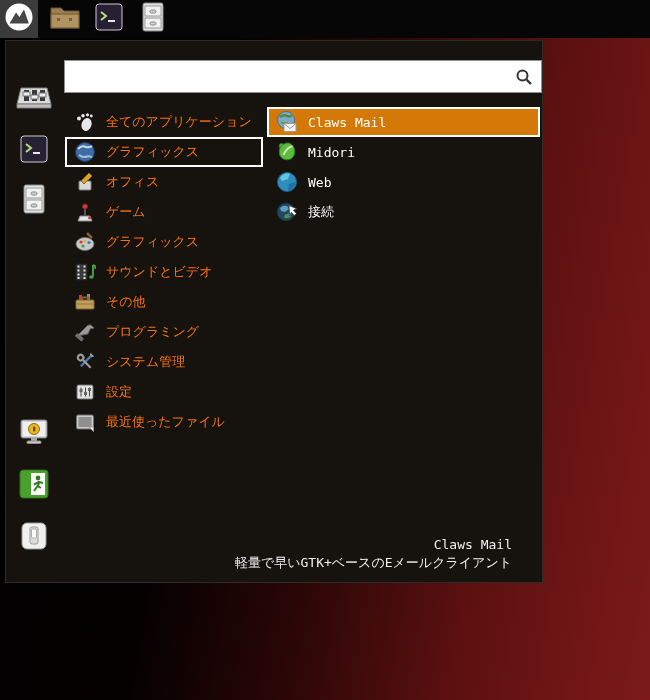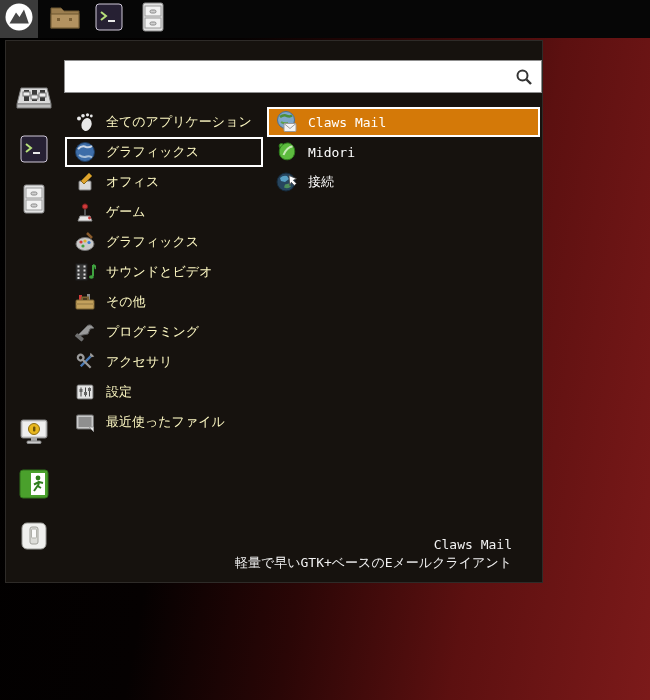--- a/index.html
+++ b/index.html
@@ -12,21 +12,21 @@
   .panel{position:absolute;left:0;top:0;width:650px;height:38px;background:#060606;display:flex;align-items:center;z-index:5;}
   .menu-btn{width:38px;height:38px;background:#3b3b3b;display:flex;align-items:center;justify-content:center;cursor:pointer;}
   .panel-launcher{width:34px;height:34px;margin-left:10px;display:flex;align-items:center;justify-content:center;cursor:pointer;}
   
   .menu{position:absolute;left:5px;top:40px;width:538px;height:543px;background:#16120e;border:1px solid #2e2b28;box-sizing:border-box;z-index:4;}
   .side-ic{position:absolute;left:10px;width:36px;height:34px;display:flex;align-items:center;justify-content:center;cursor:pointer;}
   .search{position:absolute;left:58px;top:19px;width:478px;height:33px;background:#ffffff;border:1px solid #8f8f8f;box-sizing:border-box;display:flex;align-items:center;}
   .search input{flex:1;border:none;outline:none;background:transparent;height:100%;padding:0 8px;font-size:14px;font-family:inherit;color:#222;}
   .search .mag{margin-right:8px;display:flex;}
   .cat-list{position:absolute;left:59px;top:66px;width:198px;}
-  .cat-row{height:30px;display:flex;align-items:center;gap:9px;padding:0 6px;color:#fef9c3;font-size:13px;border:2px solid transparent;box-sizing:border-box;cursor:pointer;white-space:nowrap;}
+  .cat-row{height:30px;display:flex;align-items:center;gap:9px;padding:0 6px;color:#f97316;font-size:13px;border:2px solid transparent;box-sizing:border-box;cursor:pointer;white-space:nowrap;}
   .cat-row.selected{border-color:#ffffff;}
   .app-list{position:absolute;left:261px;top:66px;width:273px;}
   .app-row{height:30px;display:flex;align-items:center;gap:9px;padding:0 6px;color:#ffffff;font-size:13px;border:2px solid transparent;box-sizing:border-box;cursor:pointer;white-space:nowrap;}
   .app-row.selected{background:#d47908;border-color:#ffffff;}
   .ic{display:flex;align-items:center;justify-content:center;width:24px;height:24px;flex:0 0 24px;}
   .sel-info{position:absolute;right:30px;bottom:10px;text-align:right;color:#f2f2f2;font-size:13px;line-height:18px;}
 </style>
 </head>
 <body>
 
@@ -266,21 +266,21 @@
             <g transform="rotate(45 11 11)">
               <rect x="9.8" y="3" width="2.4" height="14" fill="#4a7ab5"></rect>
               <path d="M9.8 3 l-1.5 -2.5 h5.4 l-1.5 2.5 z" fill="#9a9a9a"></path>
             </g>
             <g transform="rotate(-45 11 11)">
               <rect x="9.9" y="7" width="2.2" height="12" fill="#9a9a9a"></rect>
               <circle cx="11" cy="4.8" r="2.8" fill="none" stroke="#9a9a9a" stroke-width="2.2"></circle>
             </g>
           </svg>
       </span>
-      <span>アクセサリ</span>
+      <span>システム管理</span>
     </div>
 
     <div class="cat-row">
       <span class="ic">
         <svg width="22" height="22" viewBox="0 0 22 22">
             <rect x="3" y="4" width="16" height="14" rx="1.5" fill="#e3e3e3" stroke="#6f6f6f"></rect>
             <g stroke="#444444">
               <line x1="7" y1="6.5" x2="7" y2="15.5"></line>
               <line x1="11.5" y1="6.5" x2="11.5" y2="15.5"></line>
               <line x1="15.5" y1="6.5" x2="15.5" y2="15.5"></line>
@@ -326,20 +326,30 @@
       <span class="ic">
         <svg width="24" height="24" viewBox="0 0 24 24">
             <circle cx="6.5" cy="6" r="2.4" fill="#5dbb3e" stroke="#2f7d1d"></circle>
             <path d="M12 3 C6 4 3.5 9 4.5 14 c1 5 7 7 11 5 C20 17 21 10 18 6 16 3.5 14 2.7 12 3 Z" fill="#5dbb3e" stroke="#2f7d1d"></path>
             <path d="M8.5 15 c2 -5.5 6 -8.5 9 -8.5" stroke="#c9eab8" stroke-width="2" fill="none"></path>
           </svg>
       </span>
       <span>Midori</span>
     </div>
 
+    <div class="app-row">
+      <span class="ic">
+        <svg width="24" height="24" viewBox="0 0 24 24">
+            <circle cx="12" cy="12" r="9.5" fill="#2e8fbf" stroke="#1c5f86"></circle>
+            <path d="M5 8 a9.5 9.5 0 0 1 10 -4.5 l-2 5.5 -6 2 z" fill="#66c4e4"></path>
+            <path d="M14 14 l6.5 -2 a9.5 9.5 0 0 1 -7.5 8.5 z" fill="#1f6fa8"></path>
+          </svg>
+      </span>
+      <span>Web</span>
+    </div>
 
     <div class="app-row">
       <span class="ic">
         <svg width="24" height="24" viewBox="0 0 24 24">
             <circle cx="11" cy="12" r="9" fill="#27455e" stroke="#152a3b"></circle>
             <path d="M5 8 q3 -3 7 -2 l2 3 -4 3 -4 -1 z" fill="#58a0c4"></path>
             <path d="M9 17.5 q4 2 7 -1 l-2 -3 -4 1 z" fill="#4d8f5a"></path>
             <path d="M14 5.5 l7.5 3.2 -3.2 1.6 3 3.2 -2 2 -3 -3.2 -1.6 3.2 z" fill="#ffffff" stroke="#444444" stroke-width="0.8"></path>
           </svg>
       </span>

